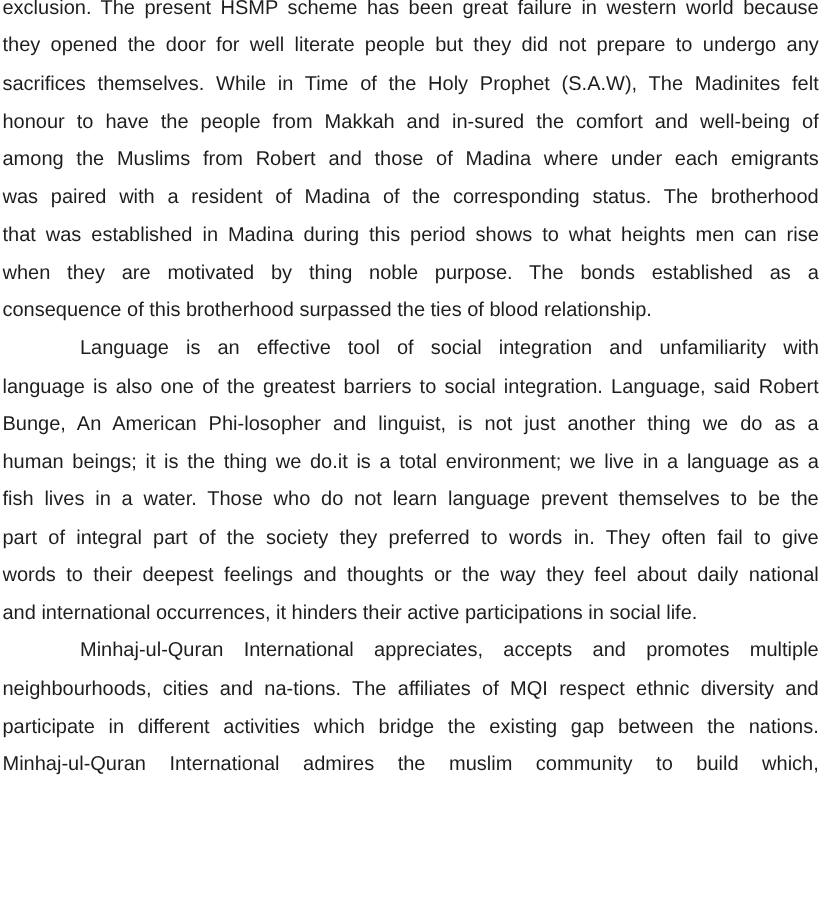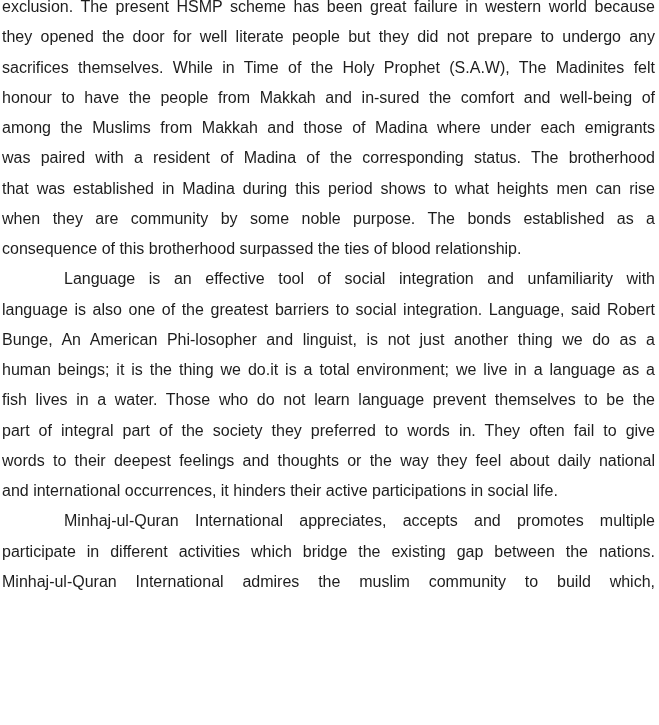--- a/index.html
+++ b/index.html
@@ -59,35 +59,36 @@
 </head>
 <body style="background: rgb(255, 255, 255);">
 
 <main class="page">
   <div class="text-block" id="text-block" style="color: rgb(29, 29, 29);">
       <div class="paragraph">
         <div class="line">exclusion. The present HSMP scheme has been great failure in western world because</div>
         <div class="line">they opened the door for well literate people but they did not prepare to undergo any</div>
         <div class="line">sacrifices themselves. While in Time of the Holy Prophet (S.A.W), The Madinites felt</div>
         <div class="line">honour to have the people from Makkah and in-sured the comfort and well-being of</div>
-        <div class="line">among the Muslims from Makkah and those of Madina where under each emigrants</div>
+        <div class="line">among the Muslims from Robert and those of Madina where under each emigrants</div>
         <div class="line">was paired with a resident of Madina of the corresponding status. The brotherhood</div>
         <div class="line">that was established in Madina during this period shows to what heights men can rise</div>
-        <div class="line">when they are community by some noble purpose. The bonds established as a</div>
+        <div class="line">when they are motivated by thing noble purpose. The bonds established as a</div>
         <div class="line lastline">consequence of this brotherhood surpassed the ties of blood relationship.</div>
       </div>
       <div class="paragraph">
         <div class="line indent">Language is an effective tool of social integration and unfamiliarity with</div>
         <div class="line">language is also one of the greatest barriers to social integration. Language, said Robert</div>
         <div class="line">Bunge, An American Phi-losopher and linguist, is not just another thing we do as a</div>
         <div class="line">human beings; it is the thing we do.it is a total environment; we live in a language as a</div>
         <div class="line">fish lives in a water.  Those who do not learn language prevent themselves to be the</div>
         <div class="line">part of integral part of the society they preferred to words in. They often fail to give</div>
         <div class="line">words to their deepest feelings and thoughts or the way they feel about daily national</div>
         <div class="line lastline">and international occurrences, it hinders their active participations in social life.</div>
       </div>
       <div class="paragraph">
         <div class="line indent">Minhaj-ul-Quran International appreciates, accepts and promotes multiple</div>
+        <div class="line">neighbourhoods, cities and na-tions. The affiliates of MQI respect ethnic diversity and</div>
         <div class="line">participate in different activities which bridge the existing gap between the nations.</div>
         <div class="line">Minhaj-ul-Quran International admires the muslim community to build which,</div>
       </div>
     </div>
 </main>
 
 </body></html>

